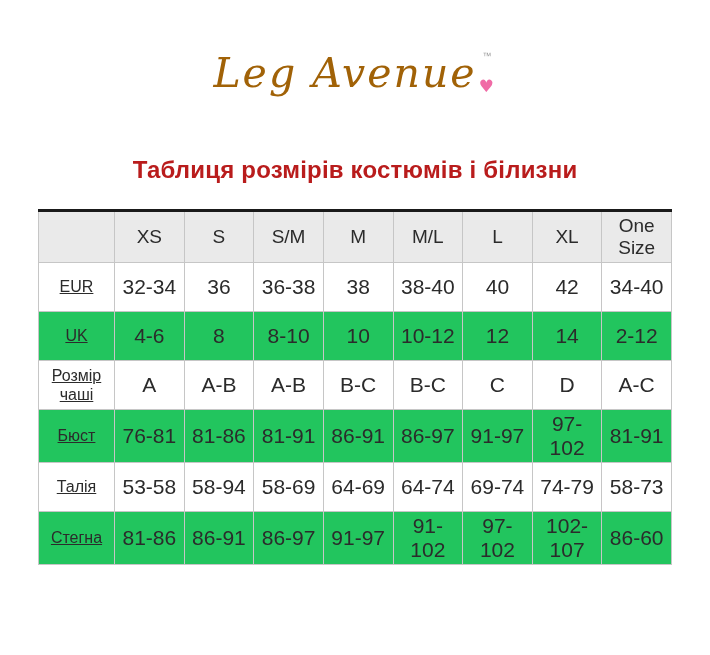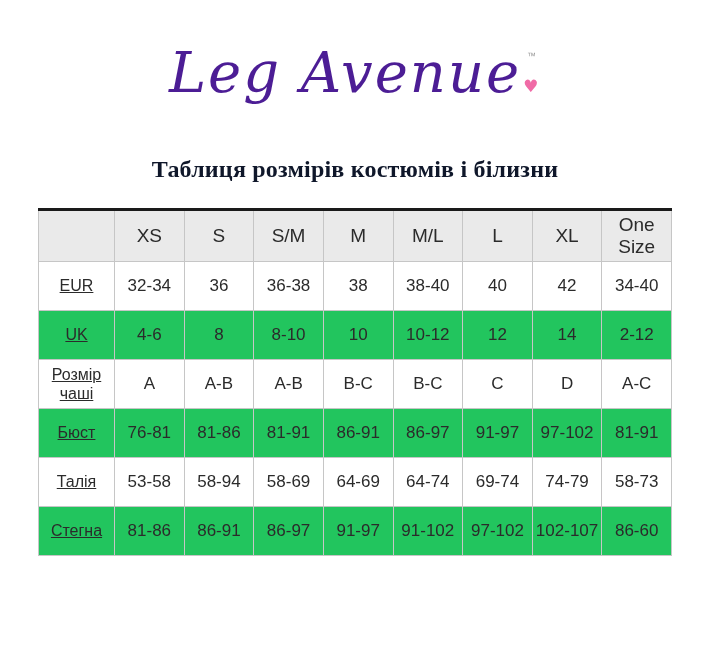--- a/index.html
+++ b/index.html
@@ -19,23 +19,23 @@
     margin-top: 30px;
     height: 86px;
     display: flex;
     align-items: center;
     justify-content: center;
   }
   .logo-text {
     font-family: "DejaVu Serif", "Liberation Serif", serif;
     font-style: italic;
     font-weight: 400;
-    font-size: 56px;
+    font-size: 41px;
     letter-spacing: 2px;
-    color: #4c1d95;
+    color: #a16207;
     line-height: 1;
     white-space: nowrap;
   }
   .logo-mark {
     position: relative;
     display: inline-block;
     width: 20px;
     height: 56px;
     vertical-align: baseline;
   }
@@ -59,23 +59,22 @@
     color: #f06ba6;
     line-height: 1;
   }
 
   
   .page-title {
     margin: 40px 0 0 0;
     text-align: center;
     font-size: 24px;
     font-weight: 700;
-    color: #0f172a;
+    color: #b91c1c;
     letter-spacing: 0.2px;
-    font-family: Liberation Serif, serif;
   }
 
   
   table.size-table {
     width: 634px;
     margin: 25px auto 0 auto;
     border-collapse: collapse;
     table-layout: fixed;
     border: 1px solid #c6c6c6;
     border-top: 3px solid #1a1a1a;
@@ -89,21 +88,21 @@
   }
   .size-table thead th {
     background: #eaeaea;
     font-weight: 400;
     font-size: 19px;
     height: 46px;
     line-height: 1.15;
     color: #2b2b2b;
   }
   .size-table tbody td {
-    font-size: 17px;
+    font-size: 21px;
     height: 44px;
     background: #ffffff;
     color: #2b2b2b;
   }
   .size-table tbody tr.alt td { background: #22c55e; }
   .size-table tbody td.row-label {
     font-size: 16px;
     line-height: 1.2;
     text-decoration: underline;
   }

